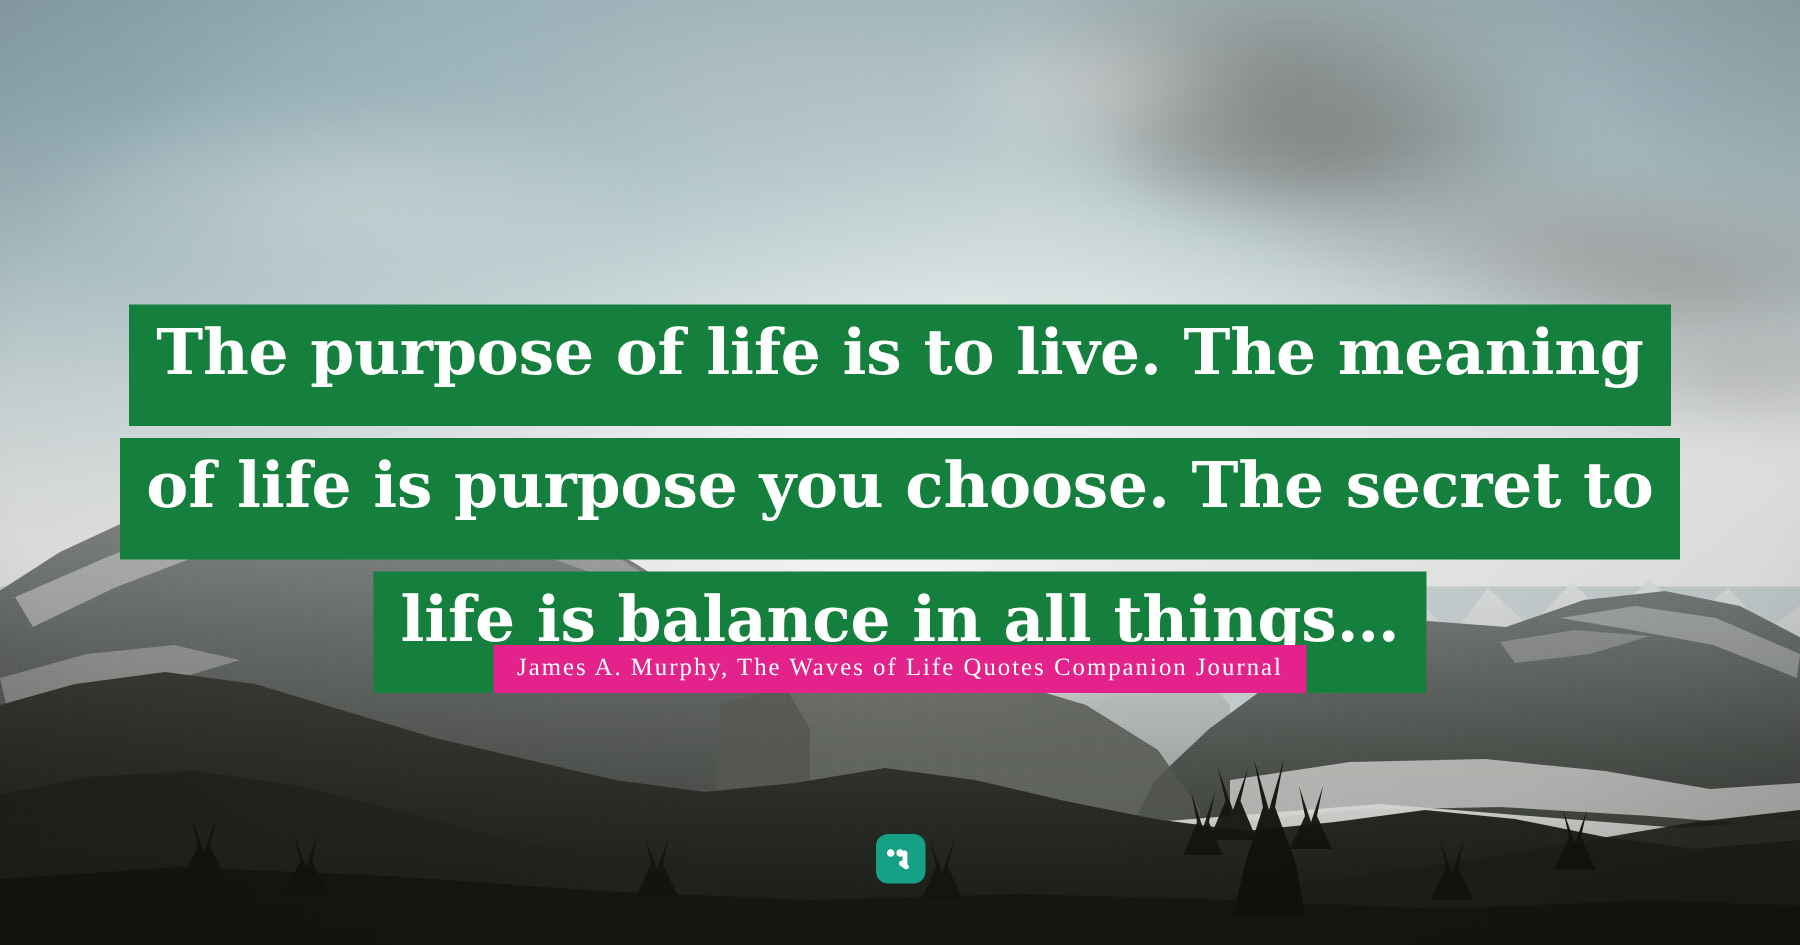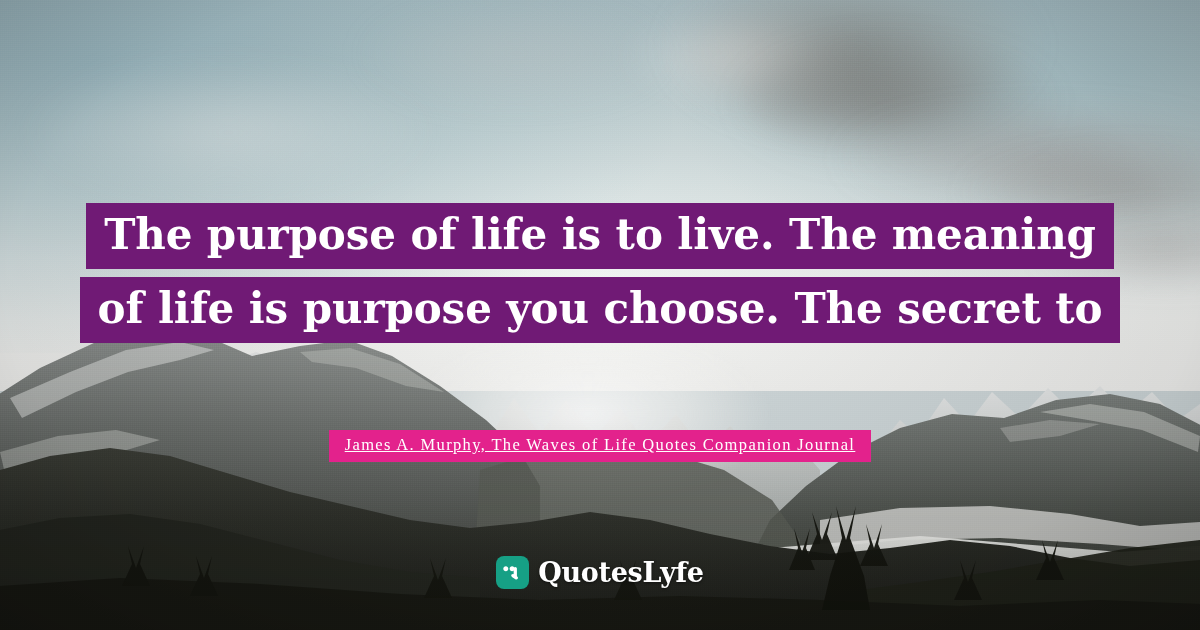--- a/index.html
+++ b/index.html
@@ -126,28 +126,28 @@
     top: 203px;
     width: 100%;
     display: flex;
     flex-direction: column;
     align-items: center;
     gap: 8px;
   }
 
   .qline {
     display: inline-block;
-    background: #701a75;
+    background: #15803d;
     color: #ffffff;
     font-family: "DejaVu Serif", "Liberation Serif", serif;
     font-weight: 700;
     font-size: 42px;
     line-height: 1.0;
     letter-spacing: -0.1px;
-    padding: 11px 18px 13px 18px;
+    padding: 11px 18px 28px 18px;
     white-space: nowrap;
     box-sizing: border-box;
   }
 
   
   .attrib-wrap {
     position: absolute;
     left: 0;
     top: 430px;
     width: 100%;
@@ -157,21 +157,20 @@
     display: inline-block;
     background: #e3228c;
     color: #ffffff;
     font-family: "Liberation Serif", serif;
     font-weight: 400;
     font-size: 16.5px;
     line-height: 1.0;
     letter-spacing: 1.35px;
     padding: 7px 16px 8px 16px;
     white-space: nowrap;
-    text-decoration: underline;
   }
 
   
   .logo {
     position: absolute;
     left: 0;
     top: 556px;
     width: 100%;
     display: flex;
     align-items: center;
@@ -329,35 +328,35 @@
 
     <div class="grain"></div>
     <div class="wash"></div>
   </div>
 
   <div class="content">
 
     <div class="quote-lines">
       <span class="qline">The purpose of life is to live. The meaning</span>
       <span class="qline">of life is purpose you choose. The secret to</span>
+      <span class="qline">life is balance in all things…</span>
     </div>
 
     <div class="attrib-wrap">
       <span class="attrib">James A. Murphy, The Waves of Life Quotes Companion Journal</span>
     </div>
 
     <div class="logo">
       <span class="logo-mark">
         <svg width="23" height="23" viewBox="0 0 24 24" aria-hidden="true">
 
           <path d="M5.0 5.4 c-1.5 0 -2.6 1.1 -2.6 2.6 c0 1.5 1.1 2.6 2.6 2.6 c1.5 0 2.6 -1.1 2.6 -2.6 c0 -1.5 -1.1 -2.6 -2.6 -2.6 z" fill="#ffffff"></path>
           <path d="M11.6 5.4 c-1.5 0 -2.6 1.1 -2.6 2.6 c0 1.5 1.1 2.6 2.6 2.6 c1.5 0 2.6 -1.1 2.6 -2.6 c0 -1.5 -1.1 -2.6 -2.6 -2.6 z" fill="#ffffff"></path>
           <path d="M14.9 6.2 c0.95 0 1.7 0.75 1.7 1.7 l0 7.9 c0 0.95 -0.75 1.7 -1.7 1.7 c-0.95 0 -1.7 -0.75 -1.7 -1.7
                    l0 -7.9 c0 -0.95 0.75 -1.7 1.7 -1.7 z" fill="#ffffff"></path>
           <path d="M11.0 14.2 c0.55 -0.8 1.65 -1.0 2.45 -0.45 l3.5 2.4 c0.8 0.55 1.0 1.65 0.45 2.45
                    c-0.55 0.8 -1.65 1.0 -2.45 0.45 l-3.5 -2.4 c-0.8 -0.55 -1.0 -1.65 -0.45 -2.45 z" fill="#ffffff"></path>
         </svg>
       </span>
-      <span class="logo-text">QuotesLyfe</span>
     </div>
 
   </div>
 </div>
 
 </body></html>

